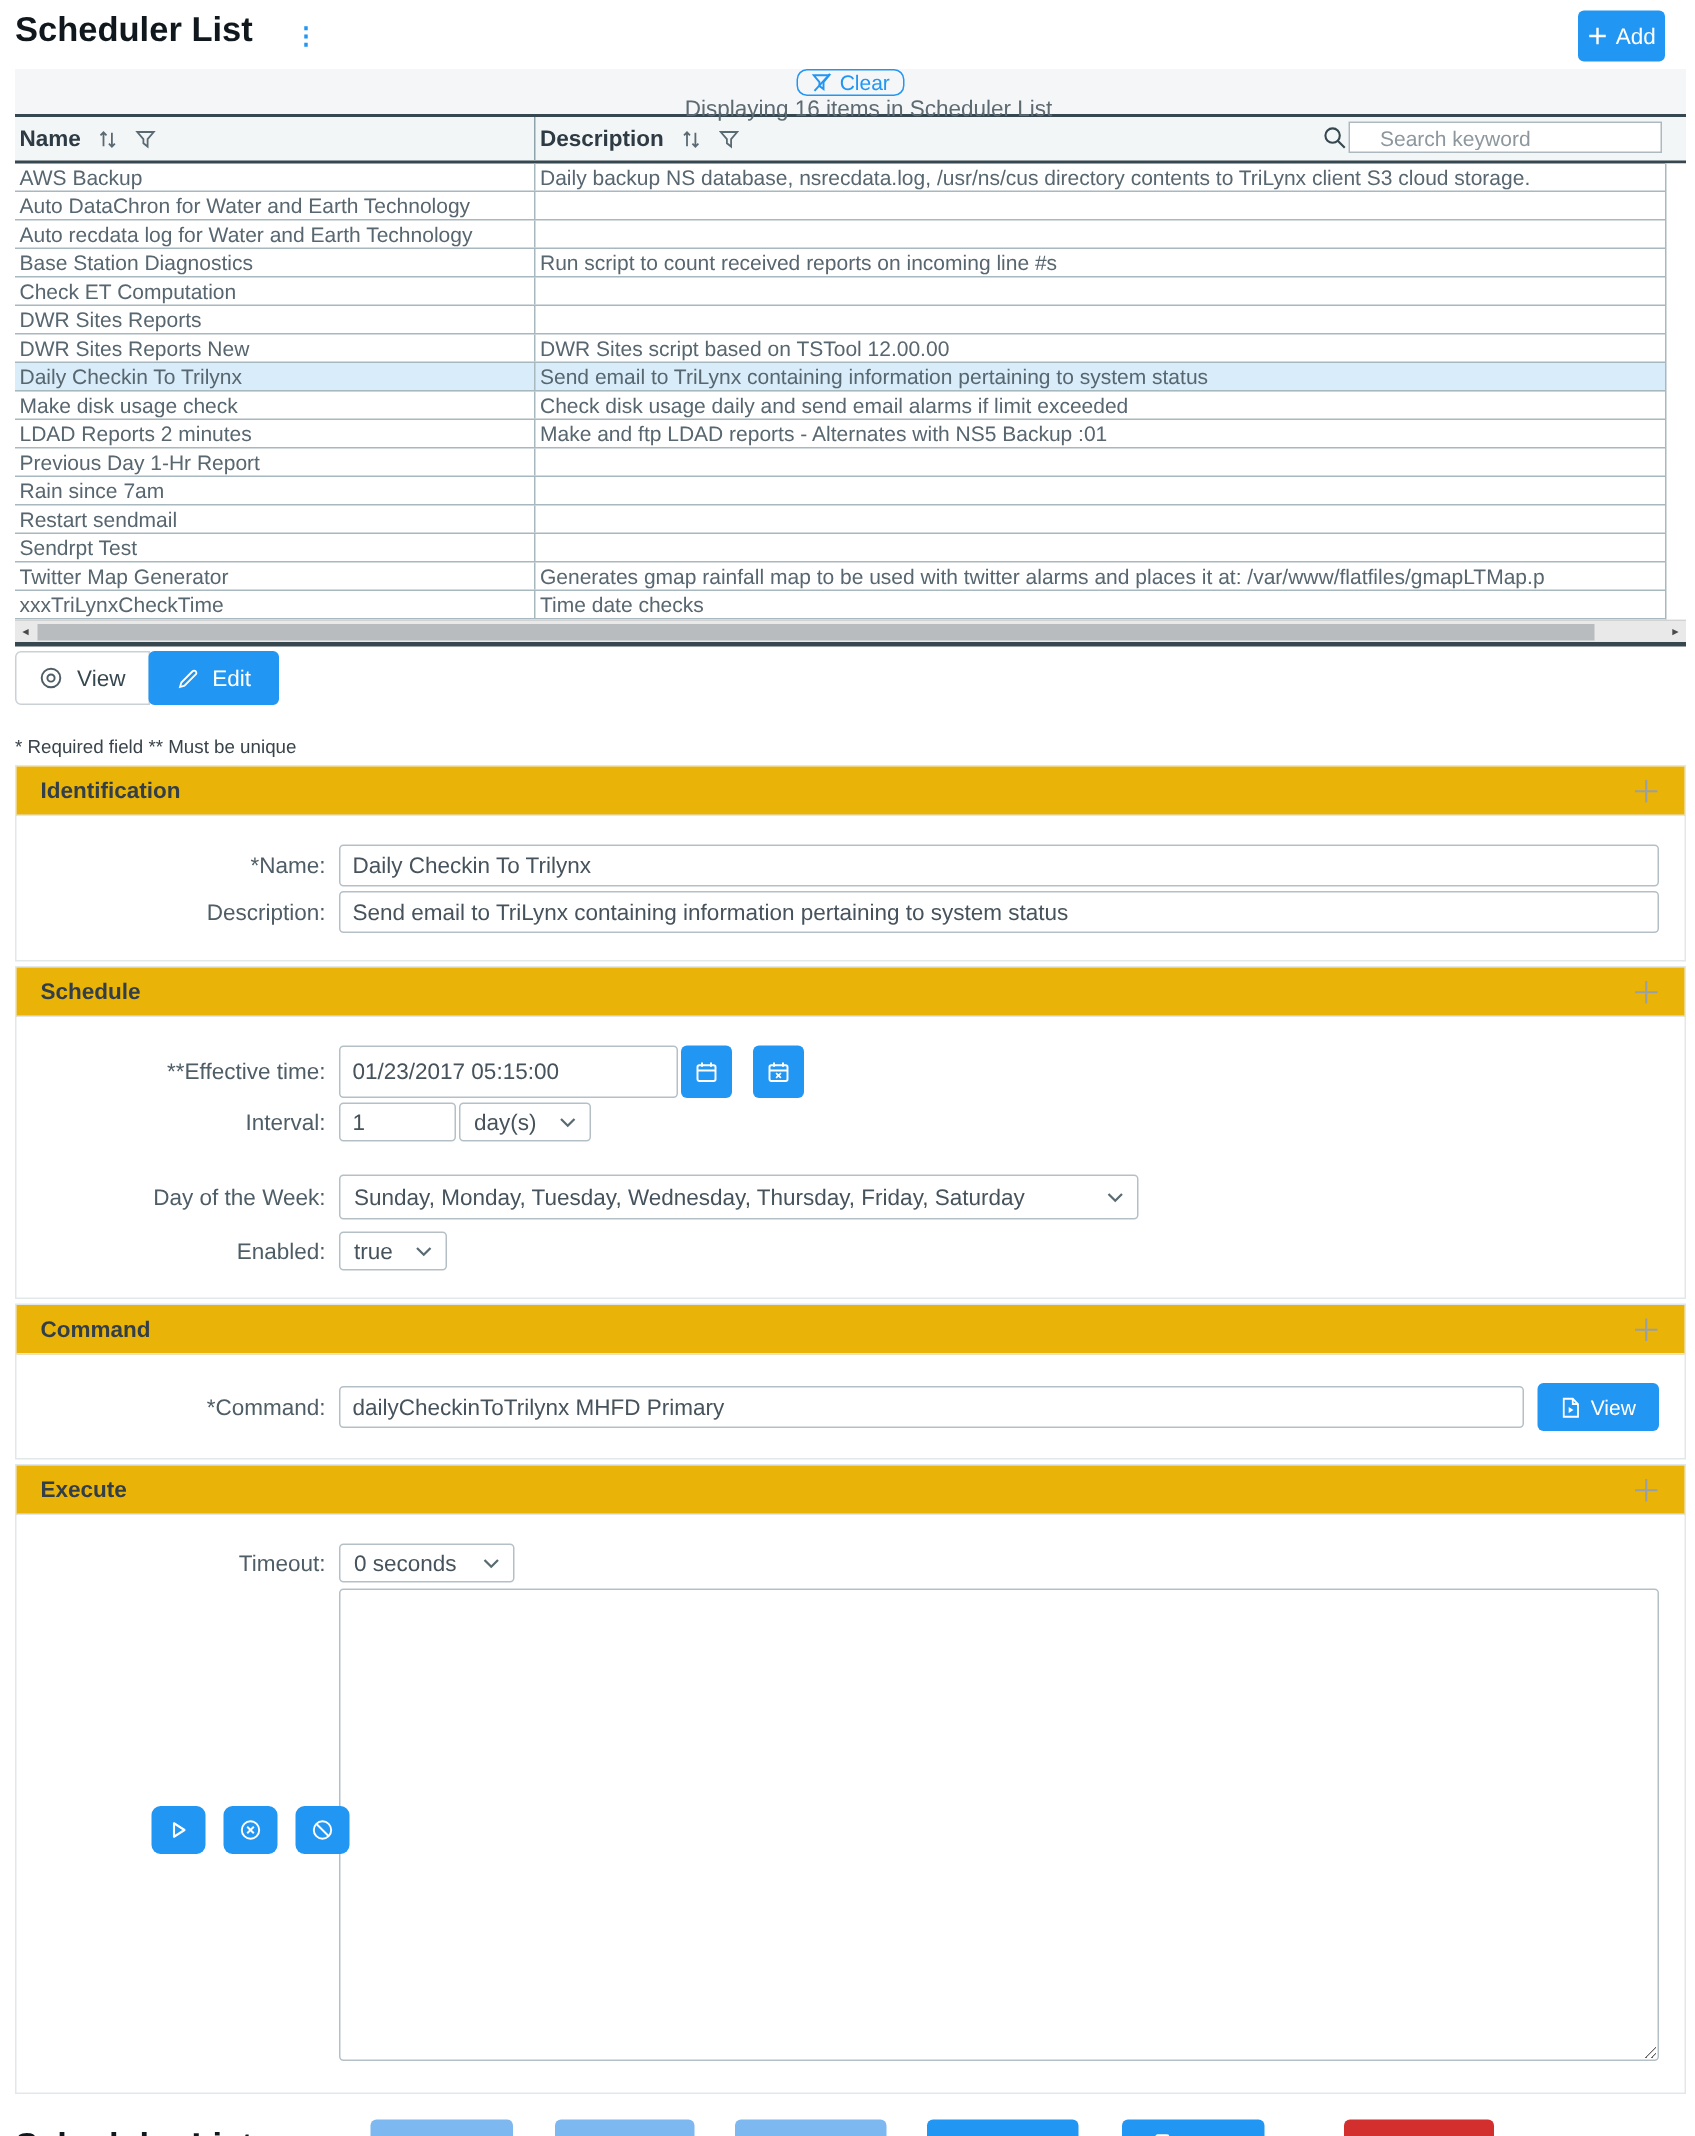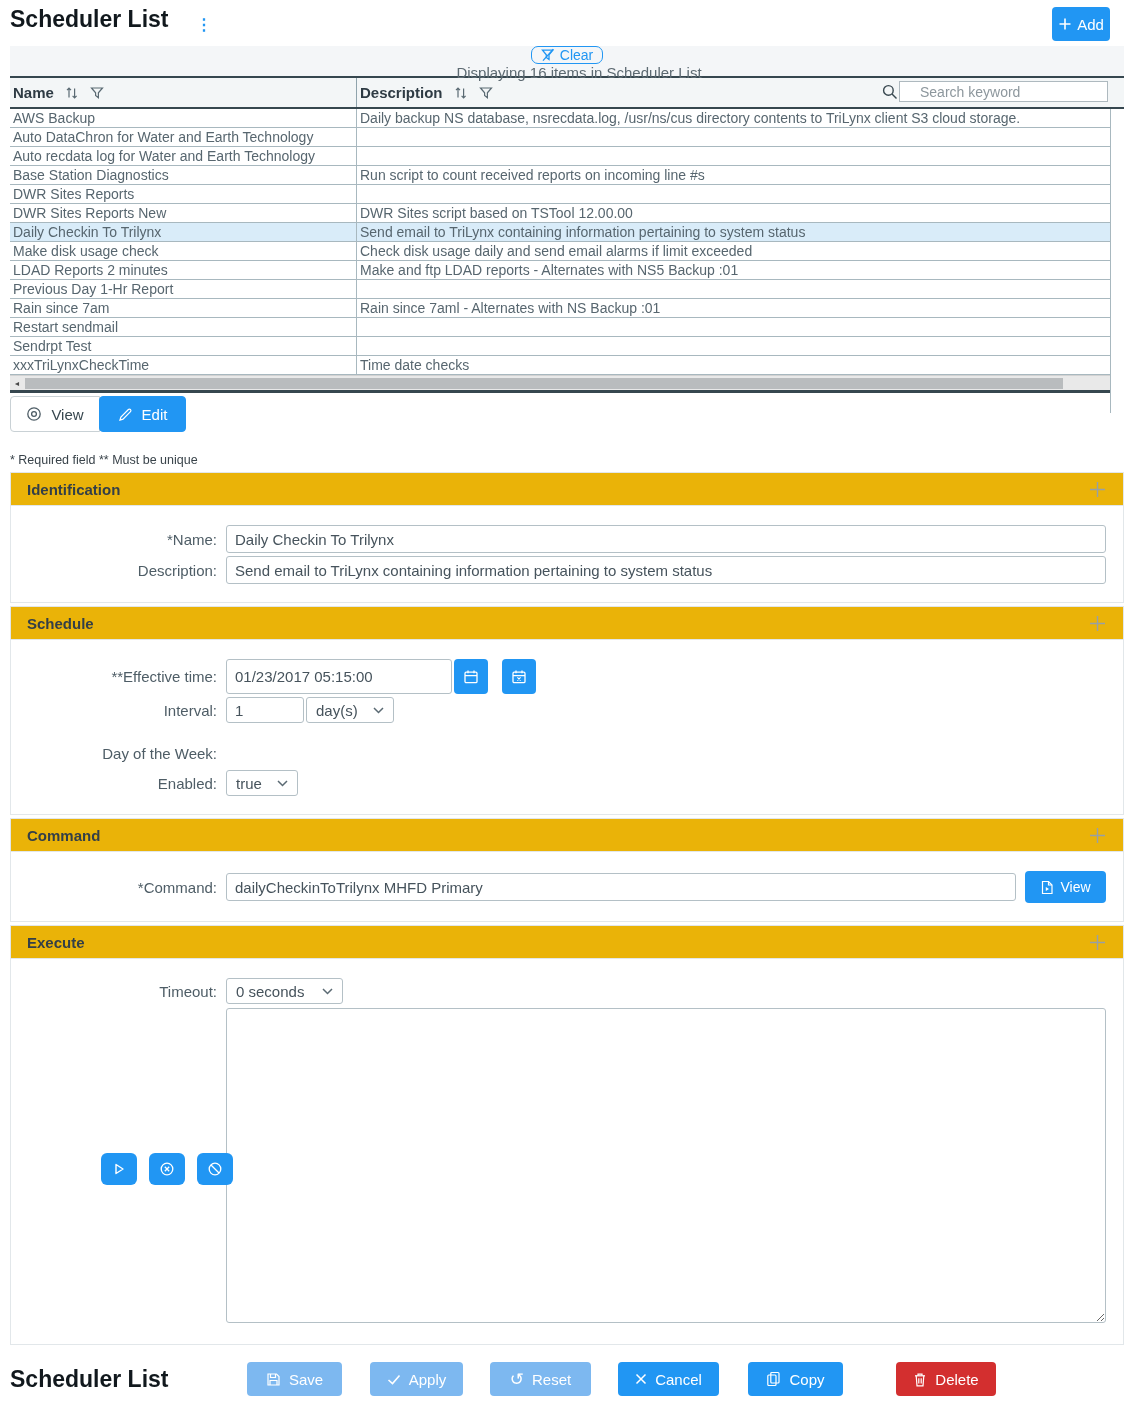--- a/index.html
+++ b/index.html
@@ -182,20 +182,24 @@
         </div>
         <div class="trow">
           <div class="c1">Auto recdata log for Water and Earth Technology</div>
           <div class="c2"></div>
         </div>
         <div class="trow">
           <div class="c1">Base Station Diagnostics</div>
           <div class="c2">Run script to count received reports on incoming line #s</div>
         </div>
         <div class="trow">
+          <div class="c1">Check ET Computation</div>
+          <div class="c2"></div>
+        </div>
+        <div class="trow">
           <div class="c1">DWR Sites Reports</div>
           <div class="c2"></div>
         </div>
         <div class="trow">
           <div class="c1">DWR Sites Reports New</div>
           <div class="c2">DWR Sites script based on TSTool 12.00.00</div>
         </div>
         <div class="trow selected">
           <div class="c1">Daily Checkin To Trilynx</div>
           <div class="c2">Send email to TriLynx containing information pertaining to system status</div>
@@ -207,29 +211,32 @@
         <div class="trow">
           <div class="c1">LDAD Reports 2 minutes</div>
           <div class="c2">Make and ftp LDAD reports - Alternates with NS5 Backup :01</div>
         </div>
         <div class="trow">
           <div class="c1">Previous Day 1-Hr Report</div>
           <div class="c2"></div>
         </div>
         <div class="trow">
           <div class="c1">Rain since 7am</div>
-          <div class="c2">Rain since 7aml - Alternates with NS Backup :01</div>
         </div>
         <div class="trow">
           <div class="c1">Restart sendmail</div>
           <div class="c2"></div>
         </div>
         <div class="trow">
           <div class="c1">Sendrpt Test</div>
           <div class="c2"></div>
+        </div>
+        <div class="trow">
+          <div class="c1">Twitter Map Generator</div>
+          <div class="c2">Generates gmap rainfall map to be used with twitter alarms and places it at: /var/www/flatfiles/gmapLTMap.p</div>
         </div>
         <div class="trow">
           <div class="c1">xxxTriLynxCheckTime</div>
           <div class="c2">Time date checks</div>
         </div>
       </div>
     <div class="vstrip"></div>
 
     <div class="hscroll">
       <span class="scroll-arrow">◄</span>
@@ -324,20 +331,28 @@
           <span>day(s)</span>
           <span>
             <svg width="11" height="7" viewBox="0 0 11 7" fill="none" stroke="#5a6a73" stroke-width="1.5">
                 <path d="M1 1L5.5 5.5L10 1"></path>
               </svg>
           </span>
         </div>
       </div>
       <div class="frow mt7">
         <label>Day of the Week:</label>
+        <div class="sel" style="width:533px;height:30px;">
+          <span>Sunday, Monday, Tuesday, Wednesday, Thursday, Friday, Saturday</span>
+          <span>
+            <svg width="11" height="7" viewBox="0 0 11 7" fill="none" stroke="#5a6a73" stroke-width="1.5">
+                <path d="M1 1L5.5 5.5L10 1"></path>
+              </svg>
+          </span>
+        </div>
       </div>
       <div class="frow mt8">
         <label>Enabled:</label>
         <div class="sel" style="width:72px;height:26px;">
           <span>true</span>
           <span>
             <svg width="11" height="7" viewBox="0 0 11 7" fill="none" stroke="#5a6a73" stroke-width="1.5">
                 <path d="M1 1L5.5 5.5L10 1"></path>
               </svg>
           </span>

